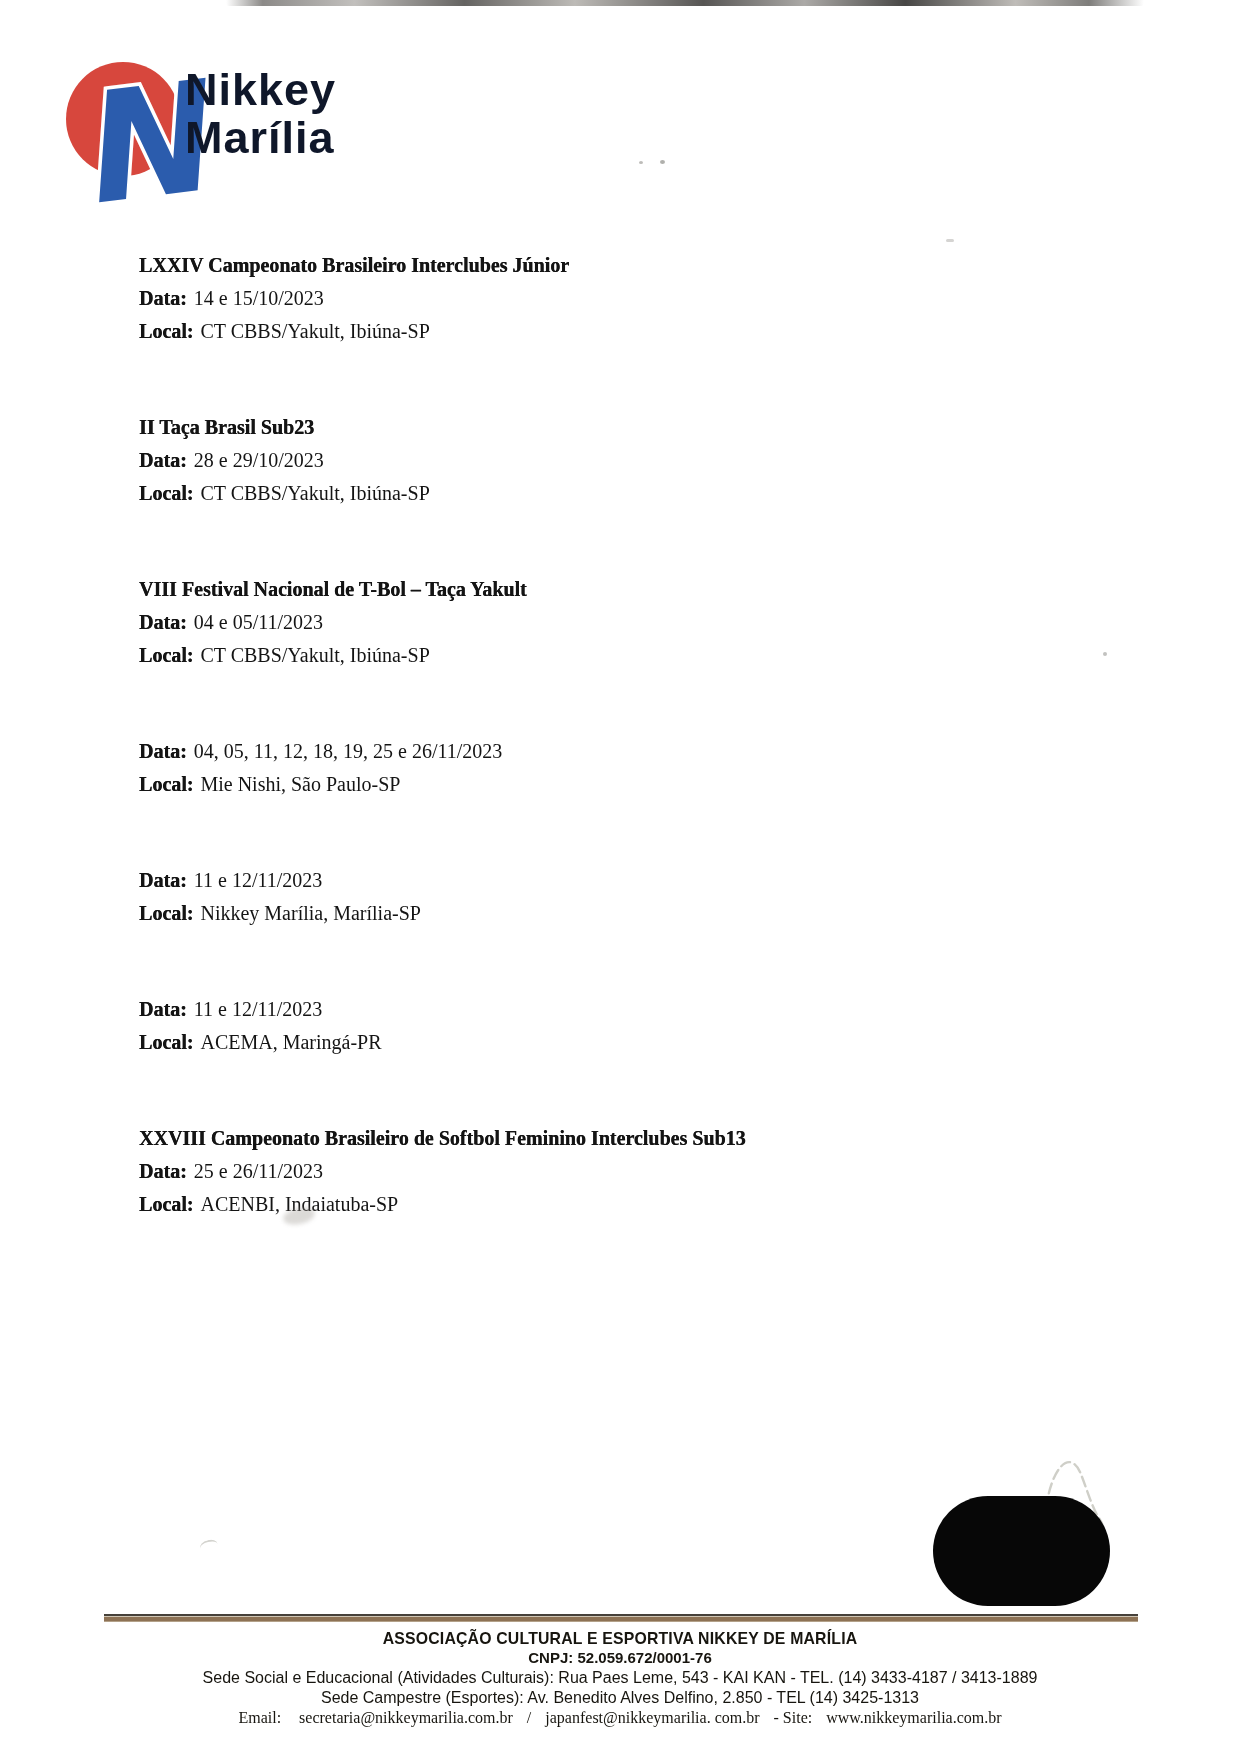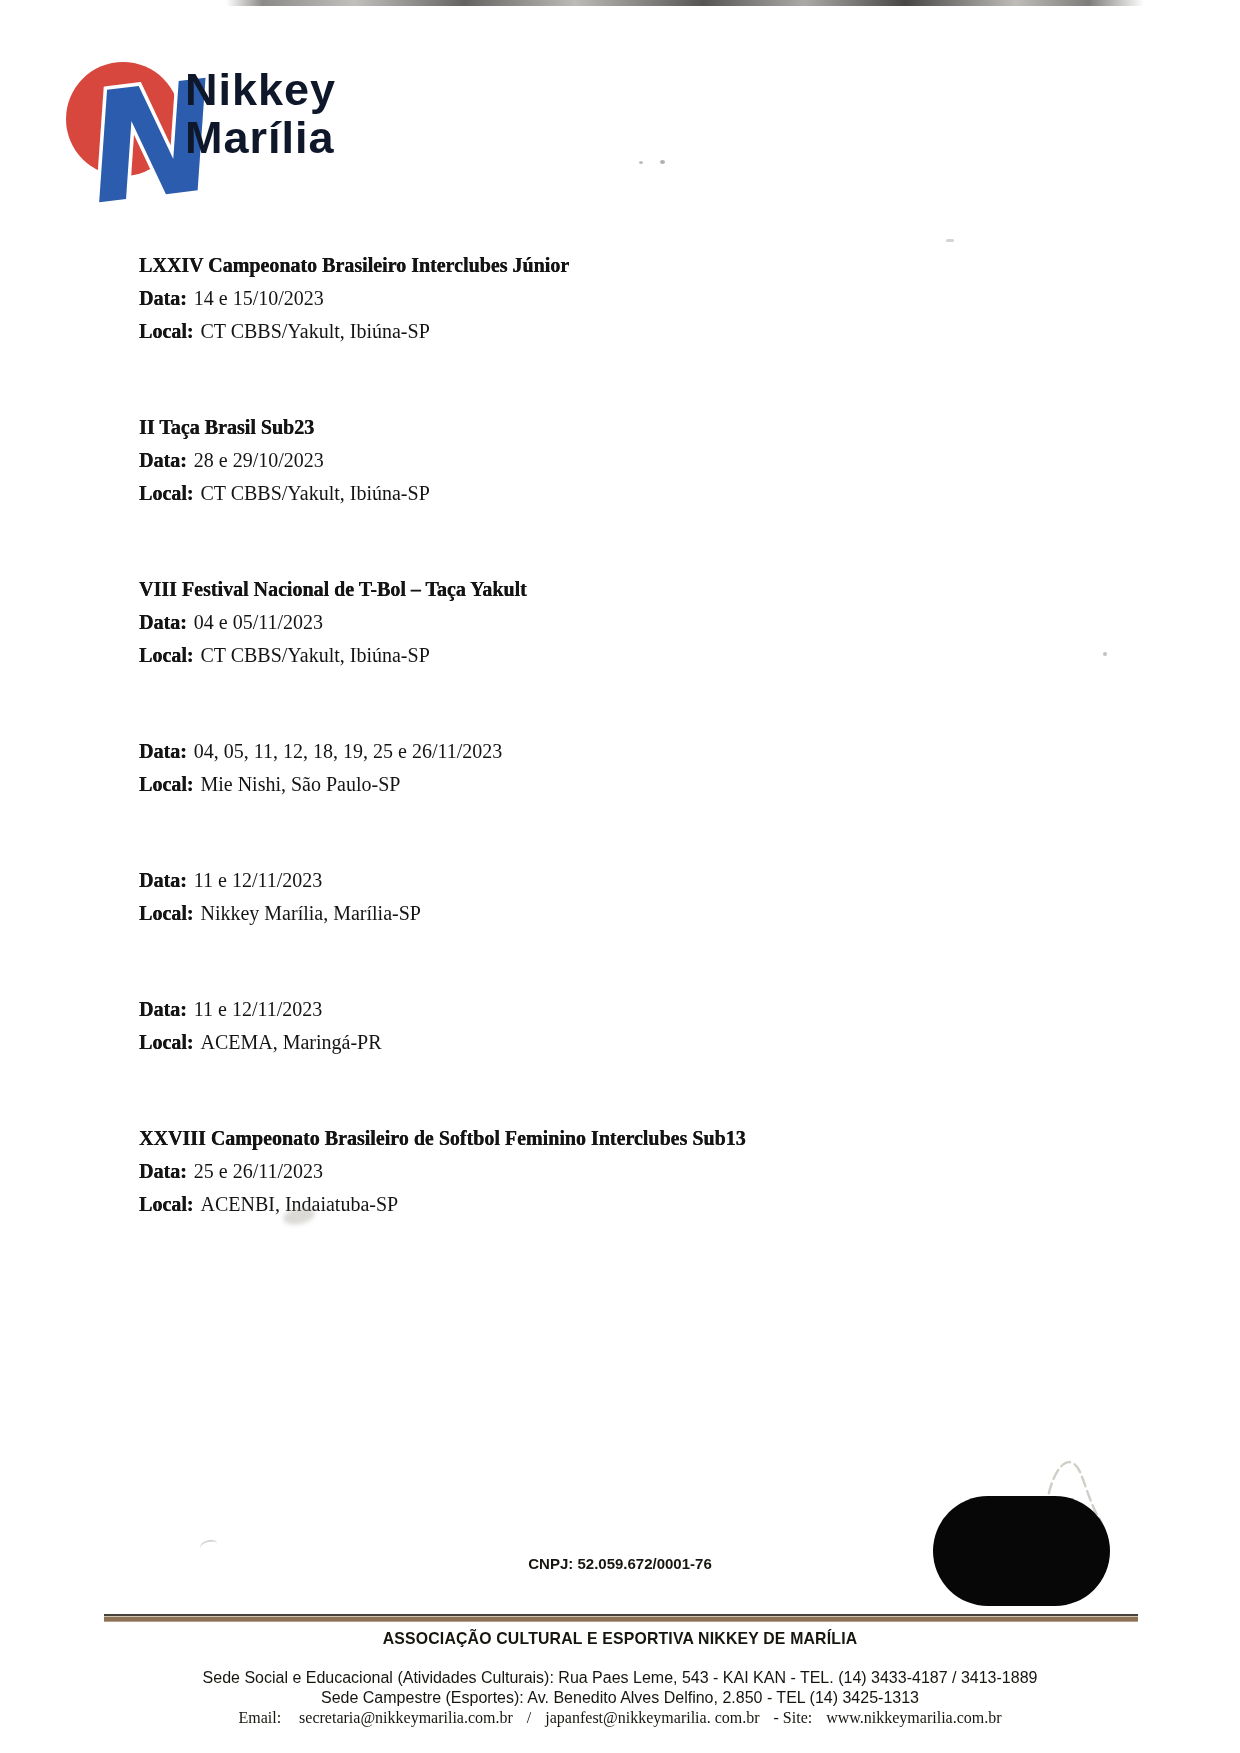--- a/index.html
+++ b/index.html
@@ -51,21 +51,21 @@
   
   .rule {
     position:absolute; left:104px; top:1614px; width:1034px; height:8px;
     background:linear-gradient(#46413a 0 2px, #cfc5b4 2px 3px, #8d7255 3px 7px, #b3a189 7px 8px);
   }
   .fline {
     position:absolute; left:0; width:1240px; text-align:center;
     font-family:"Liberation Sans", sans-serif; color:#17150f; white-space:nowrap;
   }
   .f1 { top:1629px; font-size:17px; font-weight:bold; transform:scaleX(.93); letter-spacing:.2px; }
-  .f2 { top:1555px; font-size:15px; font-weight:bold; }
+  .f2 { top:1649px; font-size:15px; font-weight:bold; }
   .f3 { top:1669px; font-size:16px; }
   .f4 { top:1689px; font-size:16px; }
   .f5 { top:1709px; font-size:16px;font-family:Liberation Serif, serif; }
   .fb { font-weight:normal; }
   .gap  { margin:0 10px; }
   .gap2 { margin-left:14px; }
   
   .speck { position:absolute; border-radius:50%; background:#86857f; }
   .sp1 { left:639px; top:161px; width:4px; height:3px; opacity:.55; }
   .sp2 { left:660px; top:160px; width:5px; height:4px; opacity:.65; }

